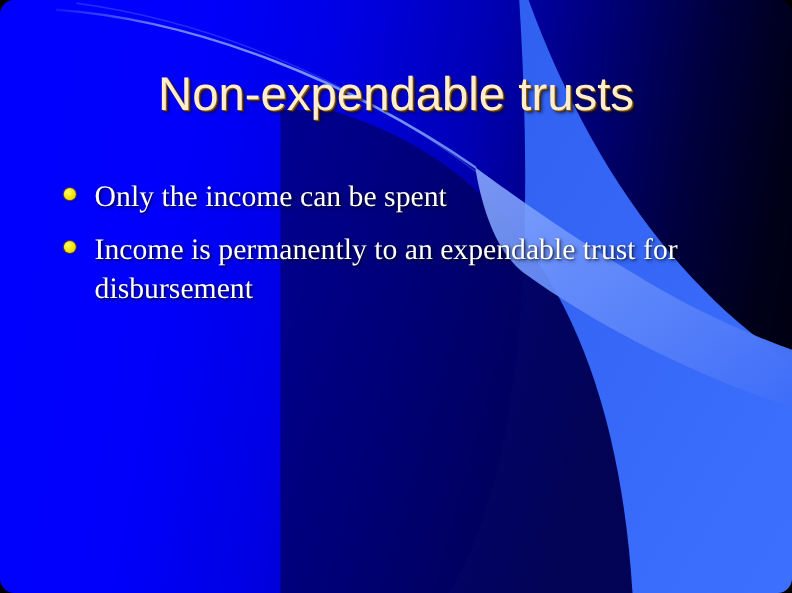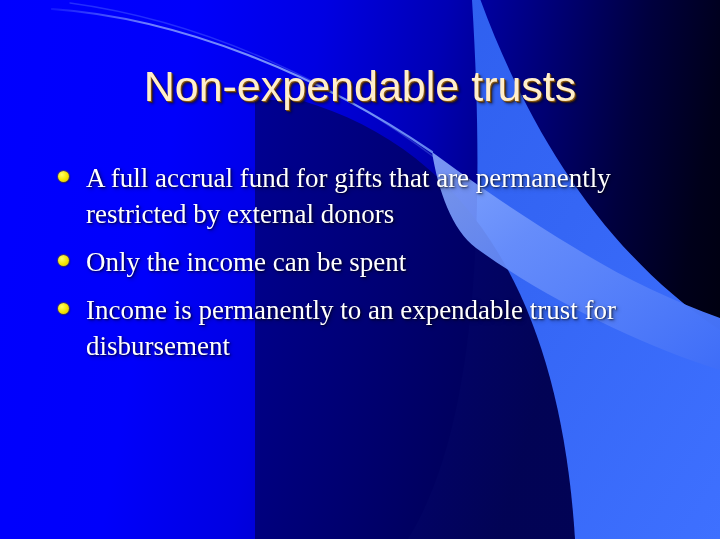--- a/index.html
+++ b/index.html
@@ -18,20 +18,21 @@
     background: linear-gradient(
         100deg,
         #0000ff 0%,
         #0000fb 24%,
         #0000e2 40%,
         #0000b4 55%,
         #000077 68%,
         #00003e 80%,
         #00001a 90%,
         #000008 100%);
+    border-radius: 13px;
   }
 
   
   #decor {
     position: absolute;
     inset: 0;
     width: 720px;
     height: 539px;
     pointer-events: none;
   }
@@ -143,24 +144,20 @@
     <path d="M 70 3
              C 210 22, 340 86, 438 160" fill="none" stroke="#7FA2FF" stroke-opacity="0.28" stroke-width="1.3" stroke-linecap="round"></path>
   </svg>
 
   <div class="title-wrap">
     <span class="title">Non-expendable trusts</span>
   </div>
 
   <div class="body">
 
-    <div class="bullet-row">
-      <span class="bullet-mark"></span>
-      <span class="bullet-text">A full accrual fund for gifts that are permanently restricted by external donors</span>
-    </div>
 
     <div class="bullet-row">
       <span class="bullet-mark"></span>
       <span class="bullet-text">Only the income can be spent</span>
     </div>
 
     <div class="bullet-row">
       <span class="bullet-mark"></span>
       <span class="bullet-text">Income is permanently to an expendable trust for disbursement</span>
     </div>

